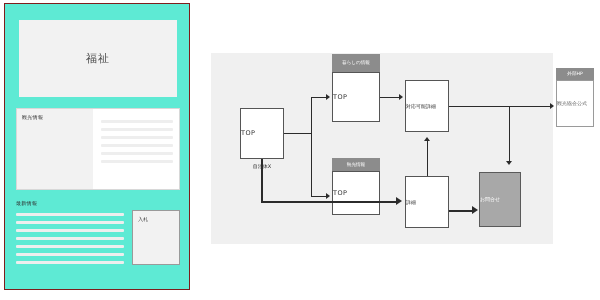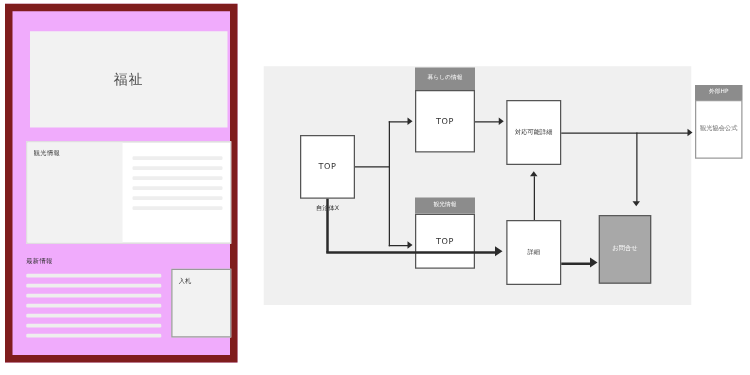--- a/index.html
+++ b/index.html
@@ -1,21 +1,21 @@
 <!DOCTYPE html>
 <html><head>
 <meta charset="utf-8">
 <style>
   html,body{margin:0;padding:0;background:#ffffff;}
   body{width:600px;height:300px;position:relative;overflow:hidden;
        font-family:"DejaVu Sans","Liberation Sans",sans-serif;color:#3a3a3a;}
 
   
   #site-mock{position:absolute;left:4px;top:3px;width:186px;height:287px;
-             border:6px solid #7f1d1d;background:#f0abfc;box-sizing:border-box;}
+             border:1px solid #7f1d1d;background:#5eead4;box-sizing:border-box;}
 
   .tiles{position:absolute;left:14px;top:16px;width:158px;height:77px;
          display:flex;gap:7px;}
   .tile{flex:1;background:#f2f2f2;display:flex;align-items:center;
         justify-content:center;font-size:11px;color:#4a4a4a;letter-spacing:1px;}
 
   .panel-tourism{position:absolute;left:11px;top:104px;width:164px;height:82px;
                  border:1px solid #d8d8d8;background:#fff;box-sizing:border-box;
                  display:flex;}
   .panel-tourism .thumb{width:76px;background:#f2f2f2;position:relative;}
@@ -31,21 +31,21 @@
   .news .bid{position:absolute;right:0;top:10px;width:48px;height:55px;
              border:1px solid #9a9a9a;background:#f2f2f2;box-sizing:border-box;}
   .news .bid .cap2{font-size:5px;color:#2e2e2e;margin:5px 0 0 5px;}
 
   
   #flow{position:absolute;left:211px;top:53px;width:342px;height:191px;
         background:#f0f0f0;}
 
   .node{position:absolute;box-sizing:border-box;background:#ffffff;
         border:1px solid #555;display:flex;align-items:center;
-        justify-content:center;text-align:center;line-height:1.25;}
+        text-align:center;line-height:1.25;}
   .node.txt-en{font-size:6.5px;color:#333;letter-spacing:.5px;}
   .node.txt-jp{font-size:5px;color:#2b2b2b;}
   .node.filled{background:#a8a8a8;border-color:#5a5a5a;color:#ffffff;}
   .node.ext{border:1px solid #9a9a9a;color:#666;}
 
   .hdr{position:absolute;box-sizing:border-box;background:#8c8c8c;
        color:#fff;font-size:4.6px;display:flex;align-items:center;
        justify-content:center;text-align:center;line-height:1.25;}
 
   .cap-below{position:absolute;font-size:5px;color:#2b2b2b;text-align:center;}

